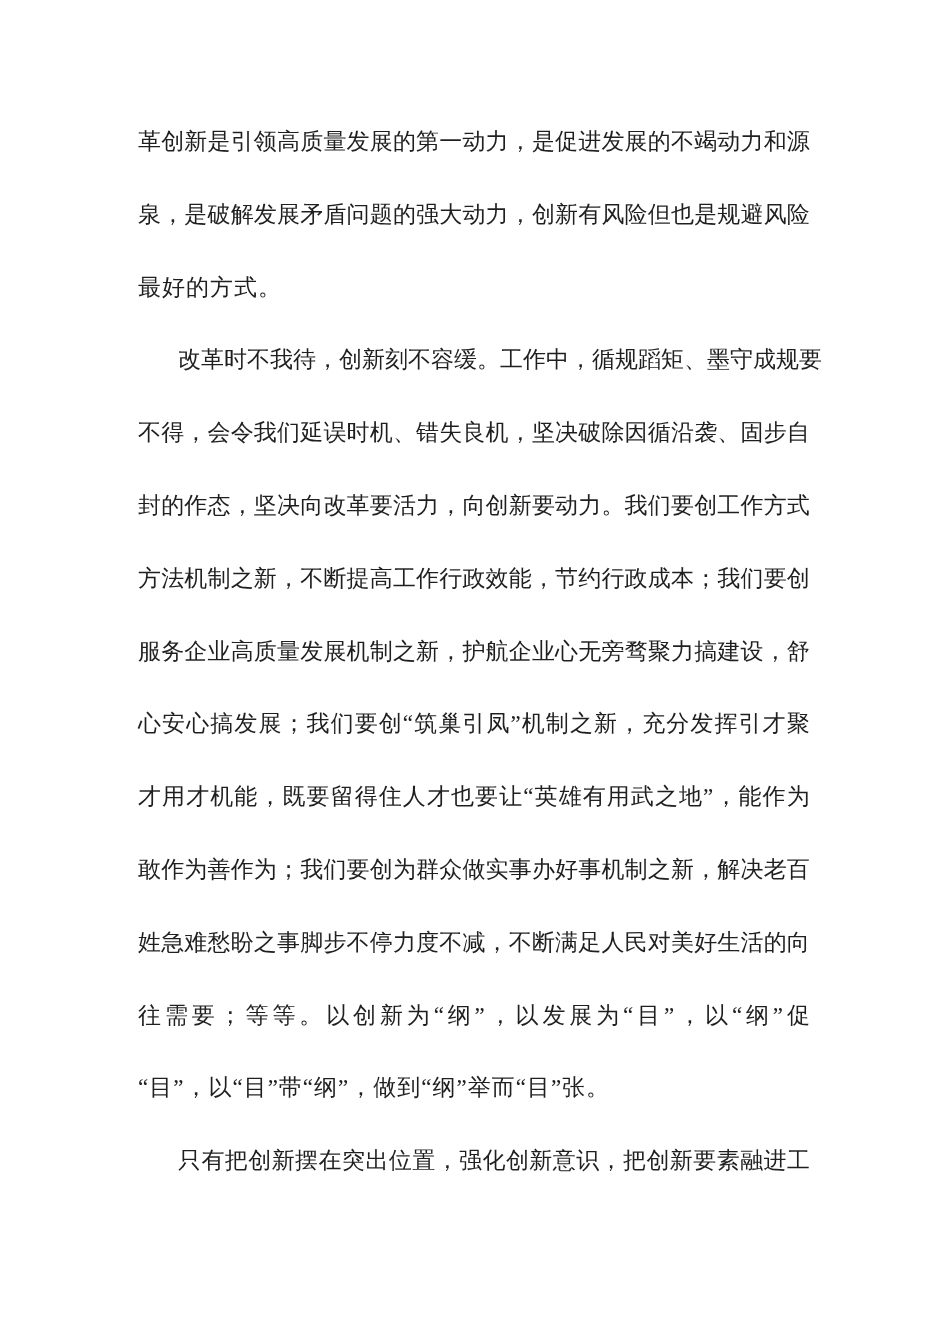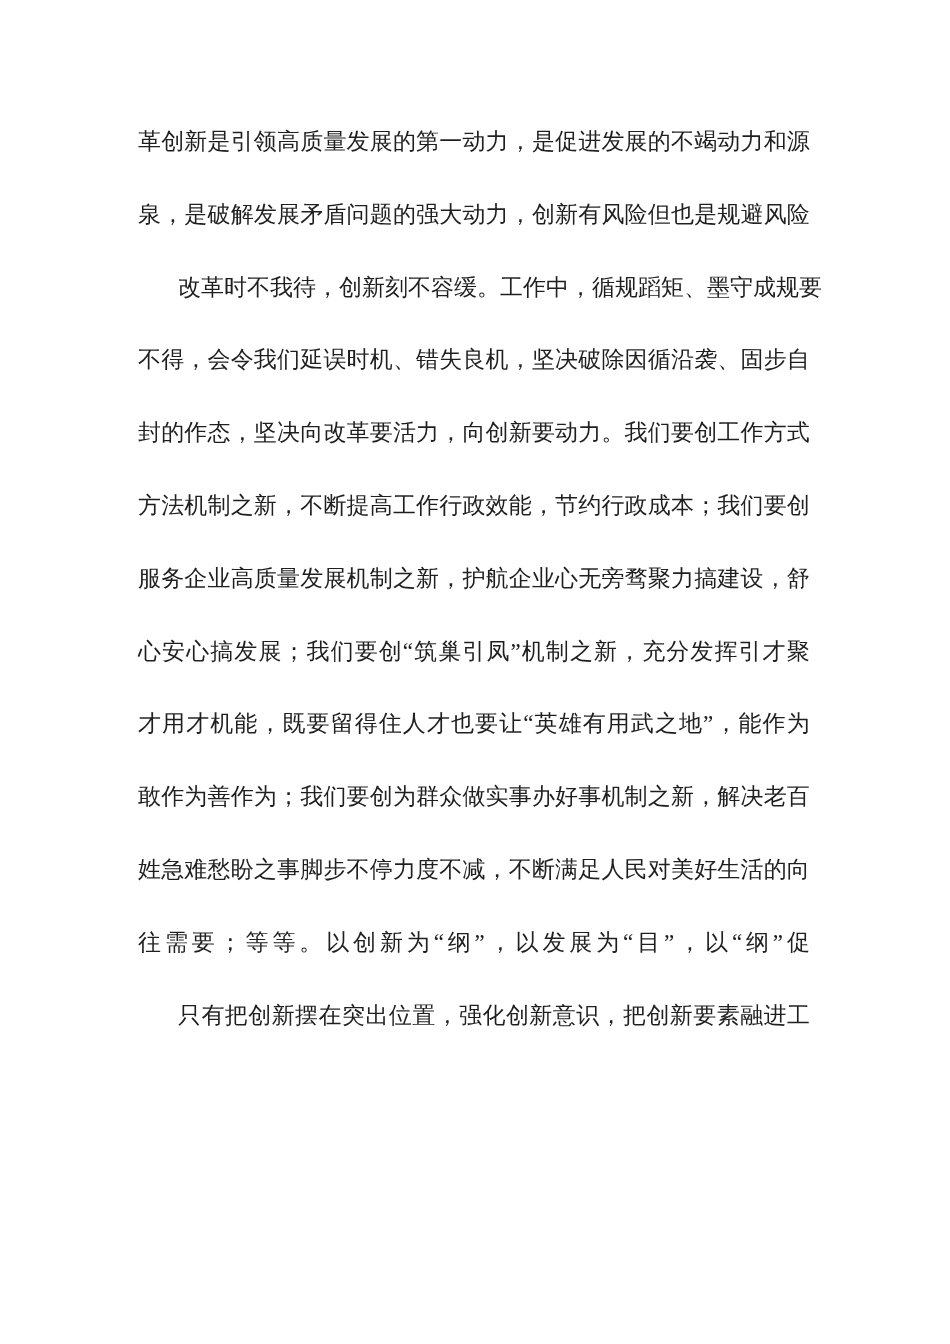--- a/index.html
+++ b/index.html
@@ -112,20 +112,21 @@
           <span class="ch">风</span>
           <span class="ch">险</span>
           <span class="ch">但</span>
           <span class="ch">也</span>
           <span class="ch">是</span>
           <span class="ch">规</span>
           <span class="ch">避</span>
           <span class="ch">风</span>
           <span class="ch">险</span>
         </div>
+        <div class="line plain" style="color: rgb(31, 31, 31);">最好的方式。</div>
       </div>
       <div class="paragraph">
         <div class="line j ind" style="color: rgb(31, 31, 31);">
           <span class="ch">改</span>
           <span class="ch">革</span>
           <span class="ch">时</span>
           <span class="ch">不</span>
           <span class="ch">我</span>
           <span class="ch">待</span>
           <span class="ch">，</span>
@@ -422,20 +423,21 @@
           <span class="ch">“</span>
           <span class="ch">目</span>
           <span class="ch">”</span>
           <span class="ch">，</span>
           <span class="ch">以</span>
           <span class="ch">“</span>
           <span class="ch">纲</span>
           <span class="ch">”</span>
           <span class="ch">促</span>
         </div>
+        <div class="line plain" style="color: rgb(31, 31, 31);">“目”，以“目”带“纲”，做到“纲”举而“目”张。</div>
       </div>
       <div class="paragraph">
         <div class="line j ind" style="color: rgb(31, 31, 31);">
           <span class="ch">只</span>
           <span class="ch">有</span>
           <span class="ch">把</span>
           <span class="ch">创</span>
           <span class="ch">新</span>
           <span class="ch">摆</span>
           <span class="ch">在</span>

